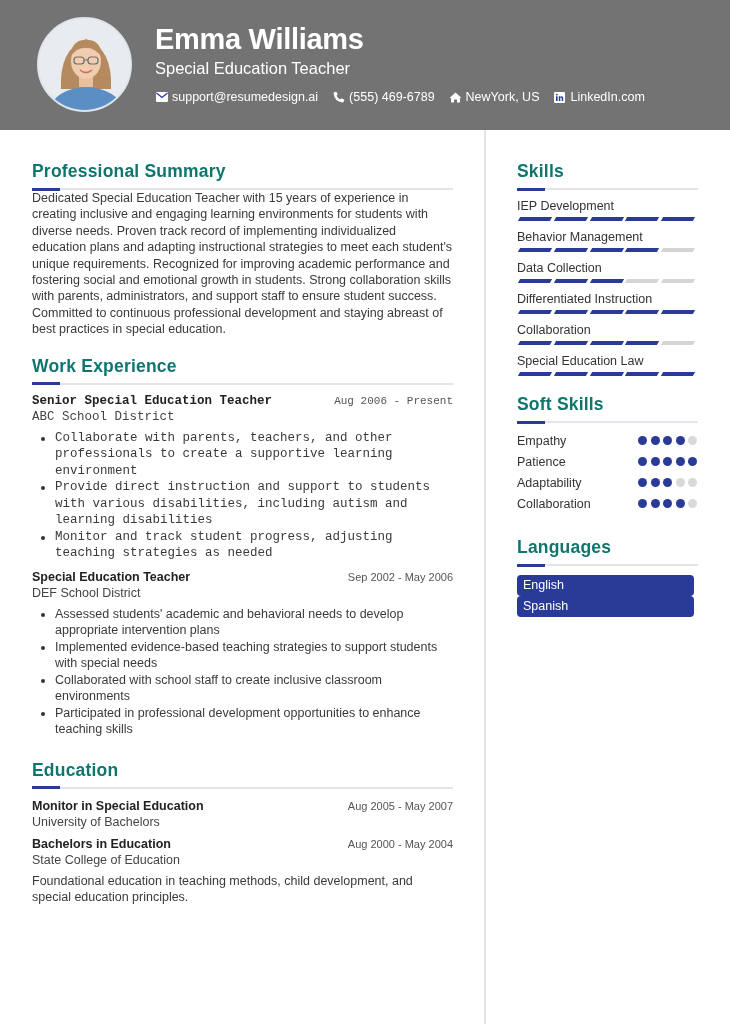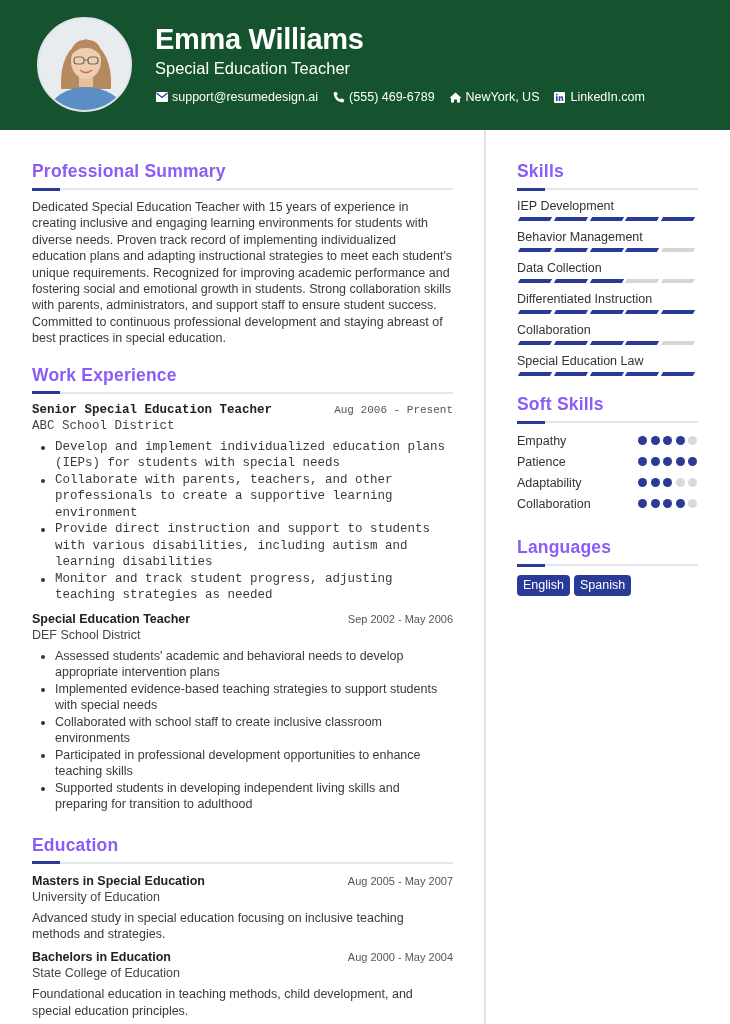--- a/index.html
+++ b/index.html
@@ -1,41 +1,41 @@
 <!DOCTYPE html>
 <html><head>
   <meta charset="utf-8">
   <style>
     * { box-sizing: border-box; margin: 0; padding: 0; }
     html, body { width: 730px; height: 1024px; background: #ffffff; overflow: hidden; }
     body { font-family: "Liberation Sans", "DejaVu Sans", sans-serif; color: #333; position: relative; }
 
     
-    .header { position: absolute; left: 0; top: 0; width: 730px; height: 130px; background: #14532d; }
+    .header { position: absolute; left: 0; top: 0; width: 730px; height: 130px; background: #737373; }
     .photo { position: absolute; left: 37px; top: 17px; width: 95px; height: 95px; border-radius: 50%; background: #e8ebef; border: 2px solid #dfe3ea; overflow: hidden; }
     .photo svg { display: block; }
     .name { position: absolute; left: 155px; top: 23px; font-size: 29px; font-weight: bold; color: #fff; letter-spacing: -0.3px; }
     .job-title { position: absolute; left: 155px; top: 59px; font-size: 16.5px; color: #ffffff; }
     .contacts { position: absolute; left: 155px; top: 90px; display: flex; align-items: center; font-size: 12.5px; color: #fff; }
     .contact { display: flex; align-items: center; margin-right: 14px; }
     .contact .ic { width: 13px; height: 13px; margin-right: 4px; display: inline-flex; align-items: center; justify-content: center; }
     .contact .ic svg { display: block; }
 
     
     .col-divider { position: absolute; left: 484px; top: 130px; width: 2px; height: 894px; background: #e3e3e3; }
 
     
     .left { position: absolute; left: 32px; top: 130px; width: 421px; }
     .right { position: absolute; left: 517px; top: 130px; width: 181px; }
 
-    .section-title { font-size: 17.5px; font-weight: bold; color: #8b5cf6; letter-spacing: 0.2px; }
+    .section-title { font-size: 17.5px; font-weight: bold; color: #0f766e; letter-spacing: 0.2px; }
     .rule { position: relative; height: 2px; background: #e3e5ea; margin-top: 6px; }
     .rule::before { content: ""; position: absolute; left: 0; top: -0.5px; width: 28px; height: 3px; background: #2a3a97; }
 
-    .summary { font-size: 12.5px; line-height: 16.4px; color: #3a3a3a; margin-top: 9px; }
+    .summary { font-size: 12.5px; line-height: 16.4px; color: #3a3a3a; }
 
     .entry-head { display: flex; justify-content: space-between; align-items: baseline; }
     .entry-title { font-size: 12.5px; font-weight: bold; color: #222; }
     .entry-date { font-size: 11px; color: #555; }
     .entry-org { font-size: 12.5px; color: #444; margin-top: 2px; }
     .bullets { list-style: none; margin-top: 6px; }
     .bullets li { position: relative; padding-left: 23px; font-size: 12.5px; line-height: 16.5px; color: #3a3a3a; }
     .bullets li::before { content: ""; position: absolute; left: 9px; top: 7px; width: 4px; height: 4px; border-radius: 50%; background: #333; }
     .edu-desc { font-size: 12.5px; line-height: 16.4px; color: #3a3a3a; margin-top: 6px; }
 
@@ -45,21 +45,21 @@
     .skill-bar { display: flex; margin-top: 4px; height: 4px; }
     .seg { width: 33px; height: 4px; margin-right: 3.4px; transform: skewX(-30deg); background: #d5d5d5; }
     .seg.on { background: #2a3a97; }
 
     .soft-row { display: flex; justify-content: space-between; align-items: center; height: 21px; text-align: center; }
     .soft-name { font-size: 12.5px; color: #333; }
     .dots { display: flex; margin-right: 1px; }
     .dot { width: 9px; height: 9px; border-radius: 50%; background: #d9d9d9; margin-left: 3.5px; }
     .dot.on { background: #2a3a97; }
 
-    .langs { display: flex; margin-top: 9px; }
+    .langs { display: flex; margin-top: 9px; flex-direction: column; }
     .lang { background: #2a3a97; color: #fff; font-size: 12.5px; padding: 3px 6px 4px 6px; border-radius: 4px; margin-right: 4px; }
   </style>
 </head>
 <body>
 
 <div class="header">
   <div class="photo">
     <svg width="95" height="95" viewBox="0 0 95 95">
       <rect width="95" height="95" fill="#e9ecef"></rect>
       <path d="M22 70 Q20 30 47 20 Q74 30 72 70 Z" fill="#b58a5e"></path>
@@ -129,54 +129,51 @@
     <div class="section-title">Work Experience</div>
     <div class="rule"></div>
 
     <div style="margin-top:9px;font-family:Liberation Mono, monospace;">
       <div class="entry-head">
         <span class="entry-title">Senior Special Education Teacher</span>
         <span class="entry-date">Aug 2006 - Present</span>
       </div>
       <div class="entry-org">ABC School District</div>
       <ul class="bullets">
-        <li>Develop and implement individualized education plans (IEPs) for students with special needs</li>
         <li>Collaborate with parents, teachers, and other professionals to create a supportive learning environment</li>
         <li>Provide direct instruction and support to students with various disabilities, including autism and learning disabilities</li>
         <li>Monitor and track student progress, adjusting teaching strategies as needed</li>
       </ul>
     </div>
 
     <div style="margin-top:8px;">
       <div class="entry-head">
         <span class="entry-title">Special Education Teacher</span>
         <span class="entry-date">Sep 2002 - May 2006</span>
       </div>
       <div class="entry-org">DEF School District</div>
       <ul class="bullets">
         <li>Assessed students' academic and behavioral needs to develop appropriate intervention plans</li>
         <li>Implemented evidence-based teaching strategies to support students with special needs</li>
         <li>Collaborated with school staff to create inclusive classroom environments</li>
         <li>Participated in professional development opportunities to enhance teaching skills</li>
-        <li>Supported students in developing independent living skills and preparing for transition to adulthood</li>
       </ul>
     </div>
   </section>
 
   <section style="margin-top:22px;">
     <div class="section-title">Education</div>
     <div class="rule"></div>
 
     <div style="margin-top:10px;">
       <div class="entry-head">
-        <span class="entry-title">Masters in Special Education</span>
+        <span class="entry-title">Monitor in Special Education</span>
         <span class="entry-date">Aug 2005 - May 2007</span>
       </div>
-      <div class="entry-org">University of Education</div>
-      <p class="edu-desc">Advanced study in special education focusing on inclusive teaching methods and strategies.</p>
+      <div class="entry-org">University of Bachelors</div>
     </div>
 
     <div style="margin-top:8px;">
       <div class="entry-head">
         <span class="entry-title">Bachelors in Education</span>
         <span class="entry-date">Aug 2000 - May 2004</span>
       </div>
       <div class="entry-org">State College of Education</div>
       <p class="edu-desc">Foundational education in teaching methods, child development, and special education principles.</p>
     </div>

